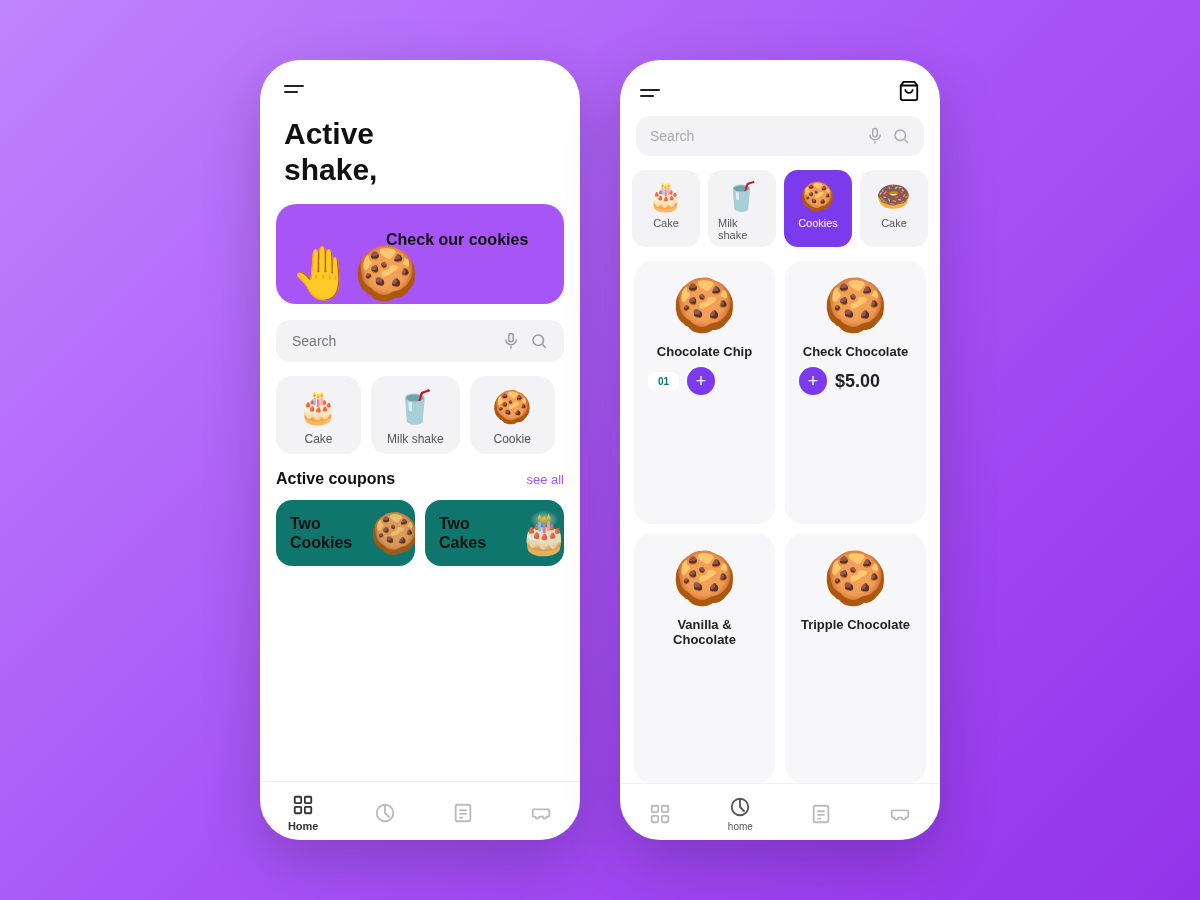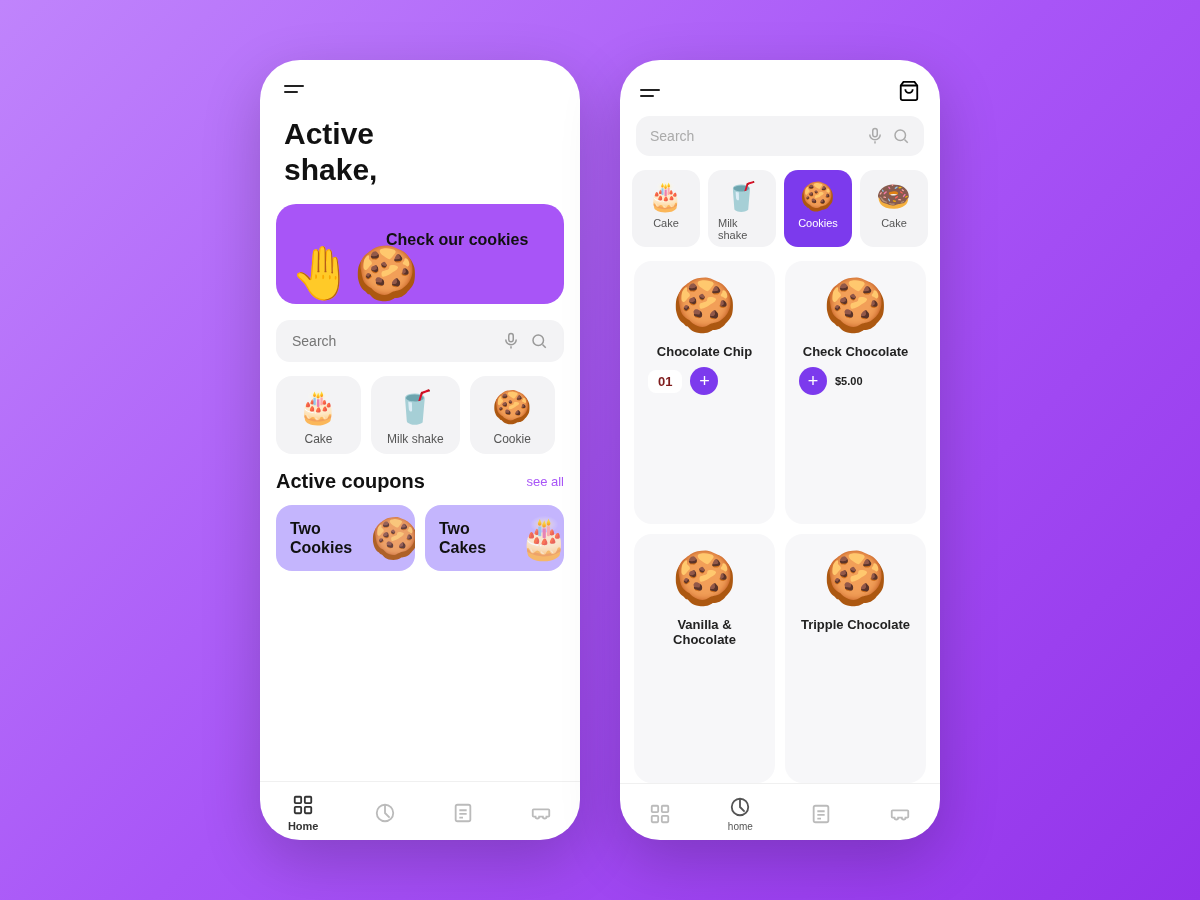--- a/index.html
+++ b/index.html
@@ -140,31 +140,31 @@
     }
     .cat-emoji { font-size: 32px; margin-bottom: 6px; }
     .cat-label { font-size: 12px; color: #555; font-weight: 500; }
 
     .section-header {
       display: flex;
       justify-content: space-between;
       align-items: center;
       padding: 0 16px 12px;
     }
-    .section-title { font-size: 20px; font-weight: 700; color: #111; }
+    .section-title { font-size: 16px; font-weight: 700; color: #111; }
     .see-all { font-size: 13px; color: #a855f7; cursor: pointer; }
 
     .coupons-row {
       display: flex;
       gap: 10px;
       padding: 0 16px;
       overflow: hidden;
     }
     .coupon-card {
-      background: #c4b5fd;
+      background: #0f766e;
       border-radius: 16px;
       padding: 14px;
       flex: 1;
       position: relative;
       overflow: hidden;
     }
     .coupon-card h3 {
       font-size: 16px;
       font-weight: 800;
       color: #111;
@@ -264,40 +264,40 @@
     .product-controls {
       display: flex;
       align-items: center;
       gap: 8px;
       width: 100%;
     }
     .qty-display {
       background: #fff;
       border-radius: 8px;
       padding: 4px 10px;
-      font-size: 13px;
-      color: #7f1d1d;
+      font-size: 10px;
+      color: #0f766e;
       font-weight: 600;
     }
     .add-btn {
       background: #7c3aed;
       border: none;
       border-radius: 50%;
       width: 28px;
       height: 28px;
       display: flex;
       align-items: center;
       justify-content: center;
       color: #fff;
       font-size: 18px;
       cursor: pointer;
       flex-shrink: 0;
     }
     .price-tag {
-      font-size: 11px;
+      font-size: 18px;
       font-weight: 700;
       color: #222;
     }
 
     .phone2-nav {
       border-top: 1px solid #f0f0f0;
       padding: 12px 0 8px;
       display: flex;
       justify-content: space-around;
       align-items: center;

